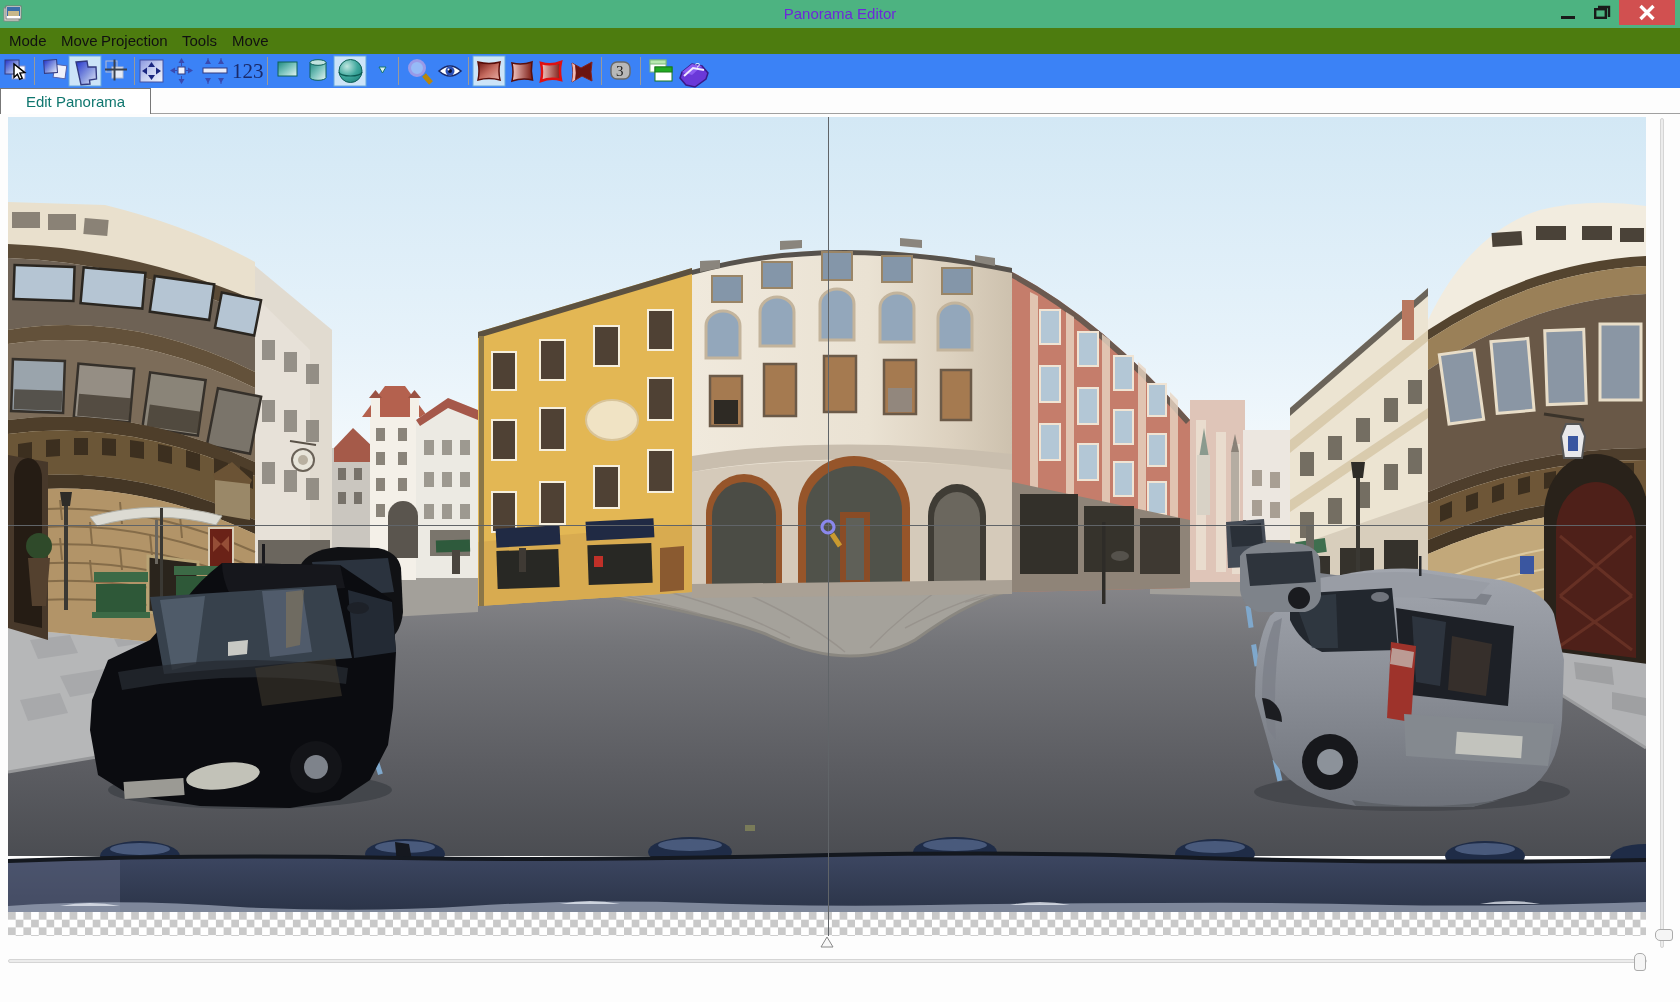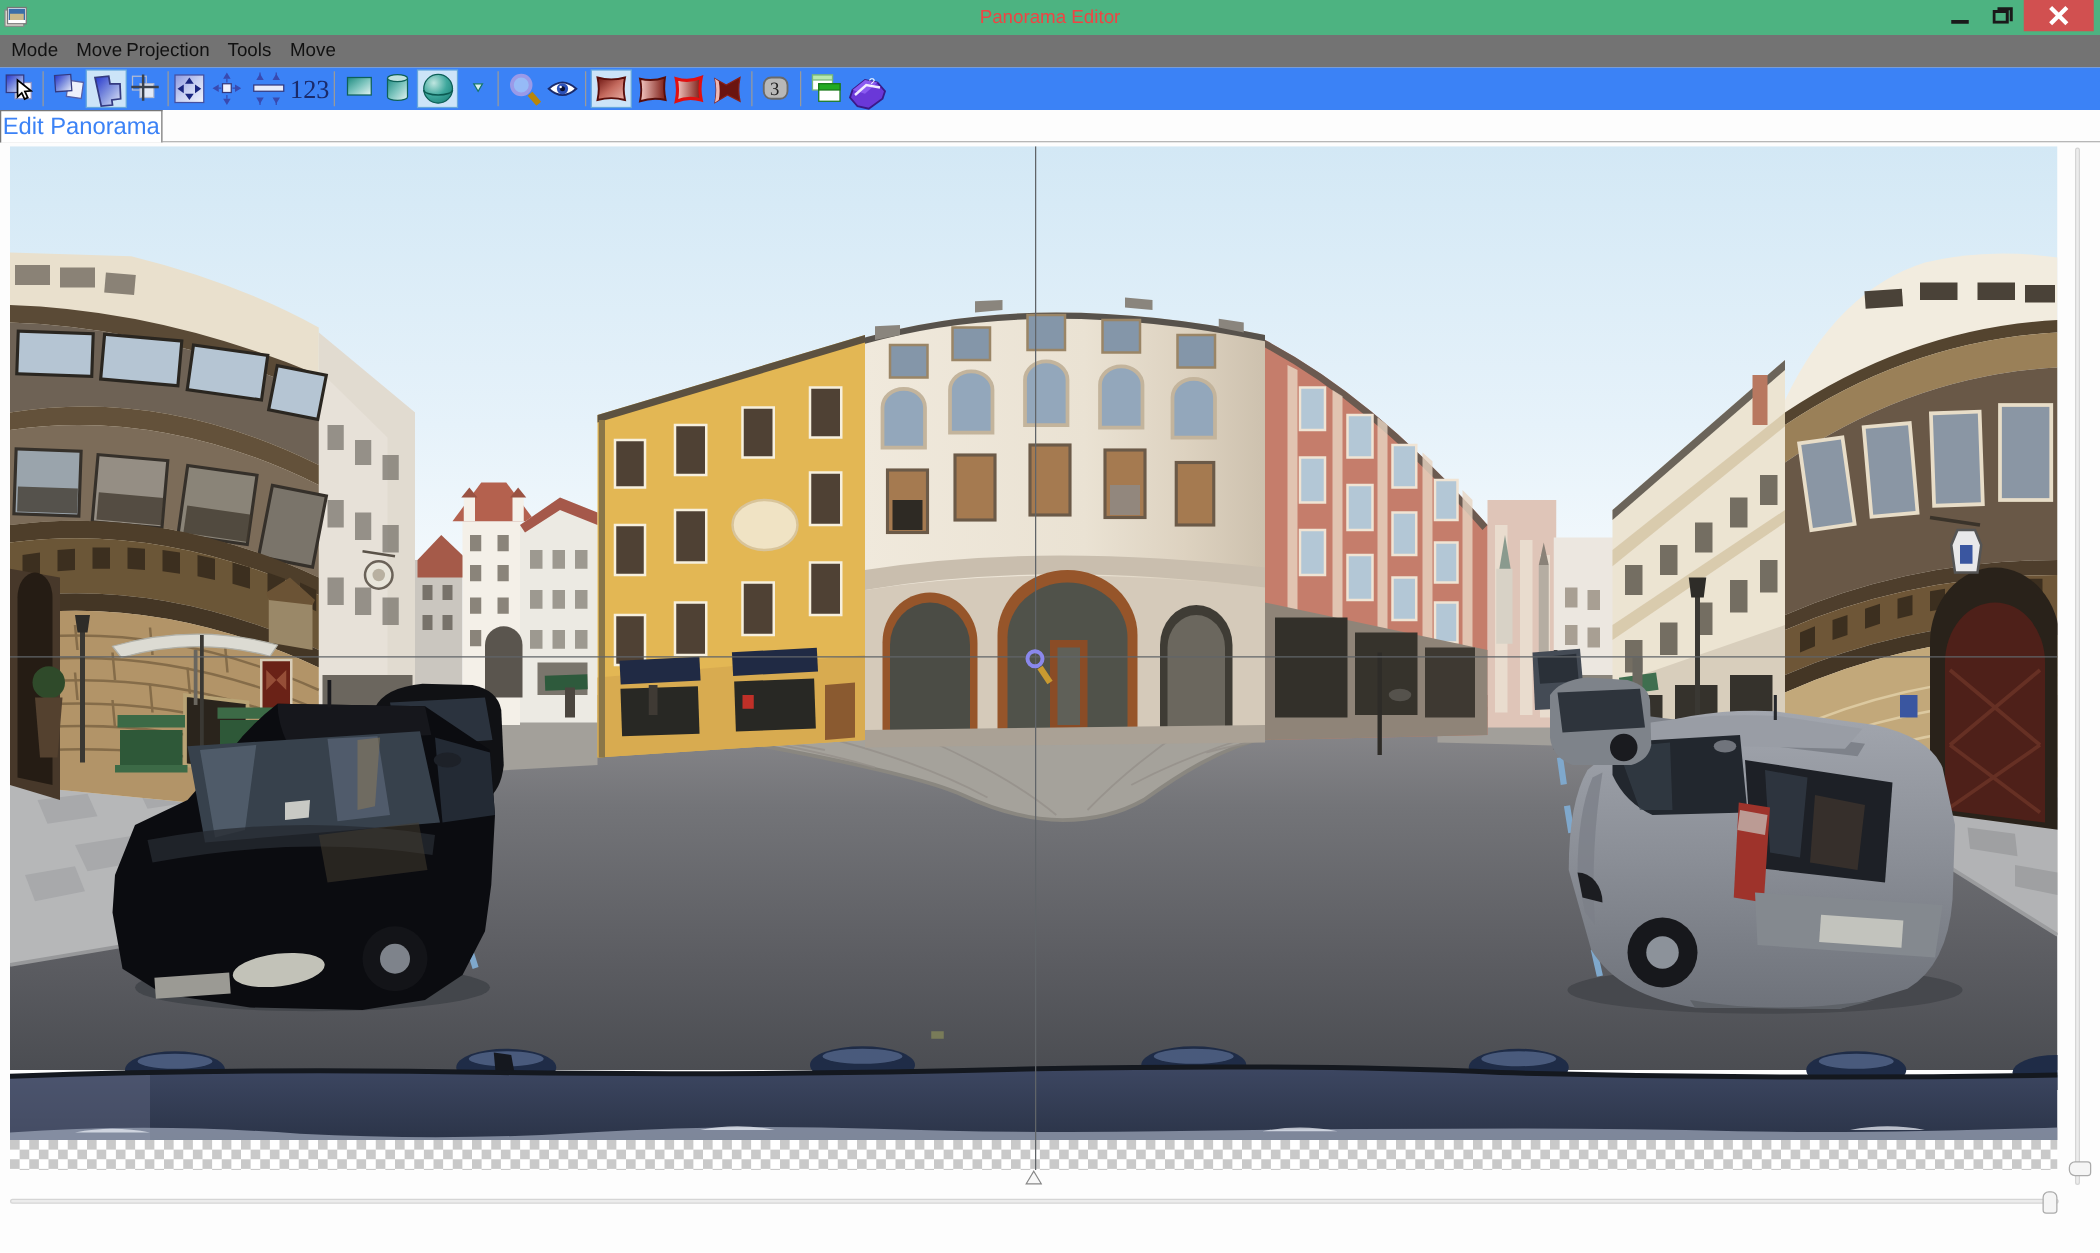--- a/index.html
+++ b/index.html
@@ -1,27 +1,27 @@
 <!DOCTYPE html>
 <html><head>
 <meta charset="utf-8">
 <style>
 html,body{margin:0;padding:0;width:1680px;height:1002px;overflow:hidden;background:#fff;font-family:"Liberation Sans",sans-serif;}
 #win{position:absolute;top:0;left:0;width:1680px;height:1002px;background:#fdfdfd;}
 #titlebar{position:absolute;top:0;left:0;width:1680px;height:28px;background:#4db381;}
-#title{position:absolute;top:0;left:0;width:1680px;height:28px;line-height:27px;text-align:center;font-size:15px;color:#ef4444;}
+#title{position:absolute;top:0;left:0;width:1680px;height:28px;line-height:27px;text-align:center;font-size:15px;color:#6d28d9;}
 #appicon{position:absolute;top:4px;left:3px;width:19px;height:19px;}
 #minbtn{position:absolute;top:16px;left:1561px;width:14px;height:3px;background:#1a1a1a;}
 #maxbtn{position:absolute;top:4px;left:1594px;width:17px;height:15px;}
 #closebtn{position:absolute;top:0;left:1619px;width:56px;height:25px;background:#d15050;color:#fff;text-align:center;}
-#menubar{position:absolute;top:28px;left:0;width:1680px;height:26px;background:#737373;font-size:15px;color:#111;}
+#menubar{position:absolute;top:28px;left:0;width:1680px;height:26px;background:#4d7c0f;font-size:15px;color:#111;}
 #menubar span{position:absolute;top:4px;}
 #toolbar{position:absolute;top:54px;left:0;width:1680px;height:34px;background:#3b82f6;}
 #tabline{position:absolute;top:113px;left:0;width:1680px;height:1px;background:#a0a0a0;}
-#tab{position:absolute;top:88px;left:0px;width:130px;height:26px;background:#fff;border:1px solid #777;border-bottom:none;box-sizing:border-box;font-size:19px;color:#3b82f6;text-align:center;line-height:25px;z-index:5;}
+#tab{position:absolute;top:88px;left:0px;width:151px;height:26px;background:#fff;border:1px solid #777;border-bottom:none;box-sizing:border-box;font-size:15px;color:#0f766e;text-align:center;line-height:25px;z-index:5;}
 #pane{position:absolute;top:114px;left:0;width:1680px;height:861px;background:#fdfdfd;}
 #canvas{position:absolute;top:117px;left:8px;width:1638px;height:820px;}
 #statusbar{position:absolute;top:975px;left:0;width:1680px;height:27px;background:#f0f0f0;border-top:1px solid #e2e2e2;box-sizing:border-box;font-size:15px;color:#111;}
 #statusbar span{position:absolute;top:5px;left:8px;}
 #hslider{position:absolute;top:959px;left:8px;width:1639px;height:4px;background:#ececec;border:1px solid #d5d5d5;box-sizing:border-box;border-radius:2px;}
 #hthumb{position:absolute;top:953px;left:1634px;width:12px;height:18px;background:#f5f5f5;border:1px solid #ababab;border-radius:5px 5px 3px 3px;box-sizing:border-box;}
 #vslider{position:absolute;top:118px;left:1660px;width:4px;height:830px;background:#ececec;border:1px solid #d5d5d5;box-sizing:border-box;border-radius:2px;}
 #vthumb{position:absolute;top:929px;left:1655px;width:18px;height:12px;background:#f5f5f5;border:1px solid #ababab;border-radius:5px 3px 3px 5px;box-sizing:border-box;}
 #yawmark{position:absolute;top:936px;left:820px;width:14px;height:12px;}
 </style>

